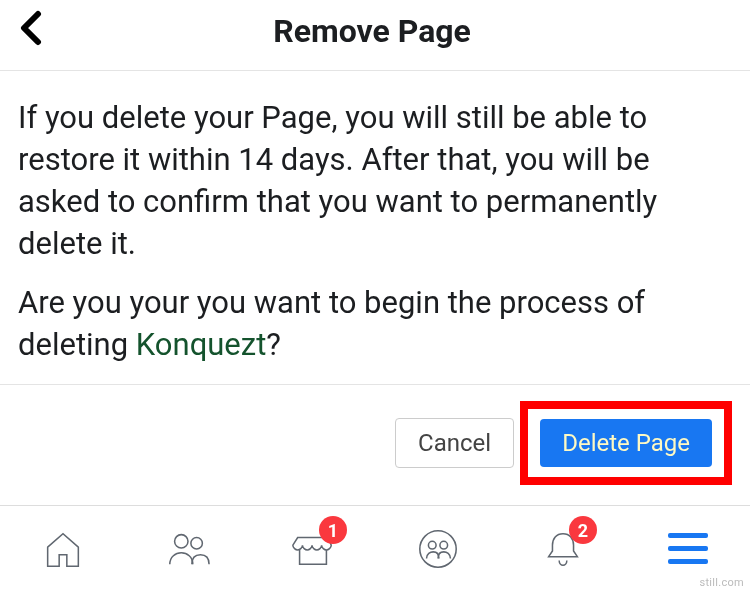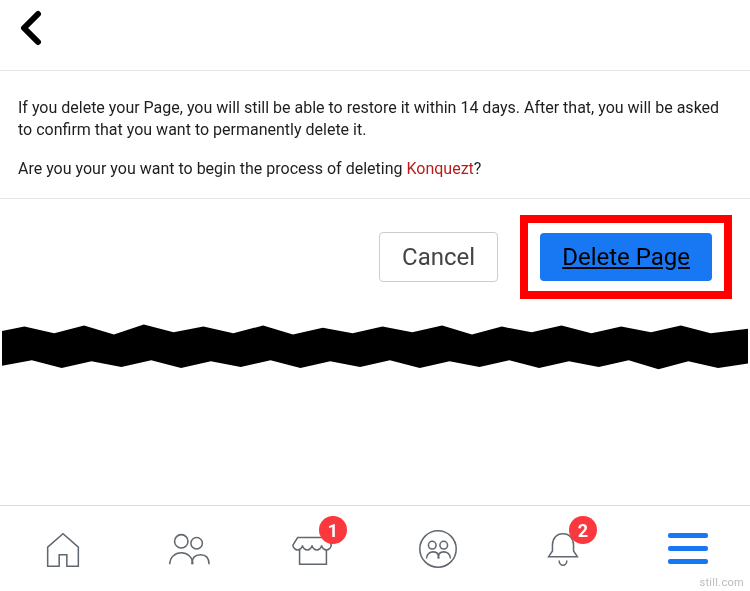--- a/index.html
+++ b/index.html
@@ -30,33 +30,33 @@
       font-size: 32px;
       font-weight: 700;
       color: #1c1e21;
       margin-left: -30px;
     }
     .content {
       padding: 26px 18px 18px;
       border-bottom: 1px solid #e4e4e4;
     }
     .body-text {
-      font-size: 16px;
+      font-size: 31px;
       color: #1c1e21;
       line-height: 1.35;
     }
     .body-text + .body-text { margin-top: 18px; }
     .page-link {
-      color: #b91c1c;
+      color: #14532d;
     }
     .actions {
       padding: 16px 18px;
       display: flex;
       justify-content: flex-end;
-      gap: 16px;
+      gap: 0;
       align-items: center;
     }
     .btn {
       font-size: 24px;
       padding: 10px 22px;
       border-radius: 4px;
       cursor: pointer;
       font-family: inherit;
     }
     .btn-cancel {
@@ -65,23 +65,22 @@
       border: 1px solid #ccc;
       margin-right: 6px;
     }
     .highlight-box {
       border: 8px solid #ff0000;
       padding: 10px 12px;
       display: inline-flex;
     }
     .btn-delete {
       background: #1877f2;
-      color: #000000;
+      color: #fef9c3;
       border: none;
-      text-decoration: underline;
     }
     .torn {
       width: 100%;
       height: 80px;
       margin-top: -8px;
     }
     .torn-black {
       background: #000;
       height: 56px;
       margin: 12px 2px;
@@ -142,20 +141,21 @@
   </style>
 </head>
 <body>
 
 <div class="header">
   <div class="back-icon">
     <svg width="24" height="36" viewBox="0 0 24 36">
         <path d="M20 4 L6 18 L20 32" stroke="#000" stroke-width="6" fill="none" stroke-linecap="round" stroke-linejoin="round"></path>
       </svg>
   </div>
+  <div class="header-title">Remove Page</div>
 </div>
 
 <div class="content">
   <p class="body-text">If you delete your Page, you will still be able to restore it within 14 days. After that, you will be asked to confirm that you want to permanently delete it.</p>
   <p class="body-text">
     <span>Are you your you want to begin the process of deleting </span><span class="page-link">Konquezt</span><span>?</span>
   </p>
 </div>
 
 <div class="actions">

